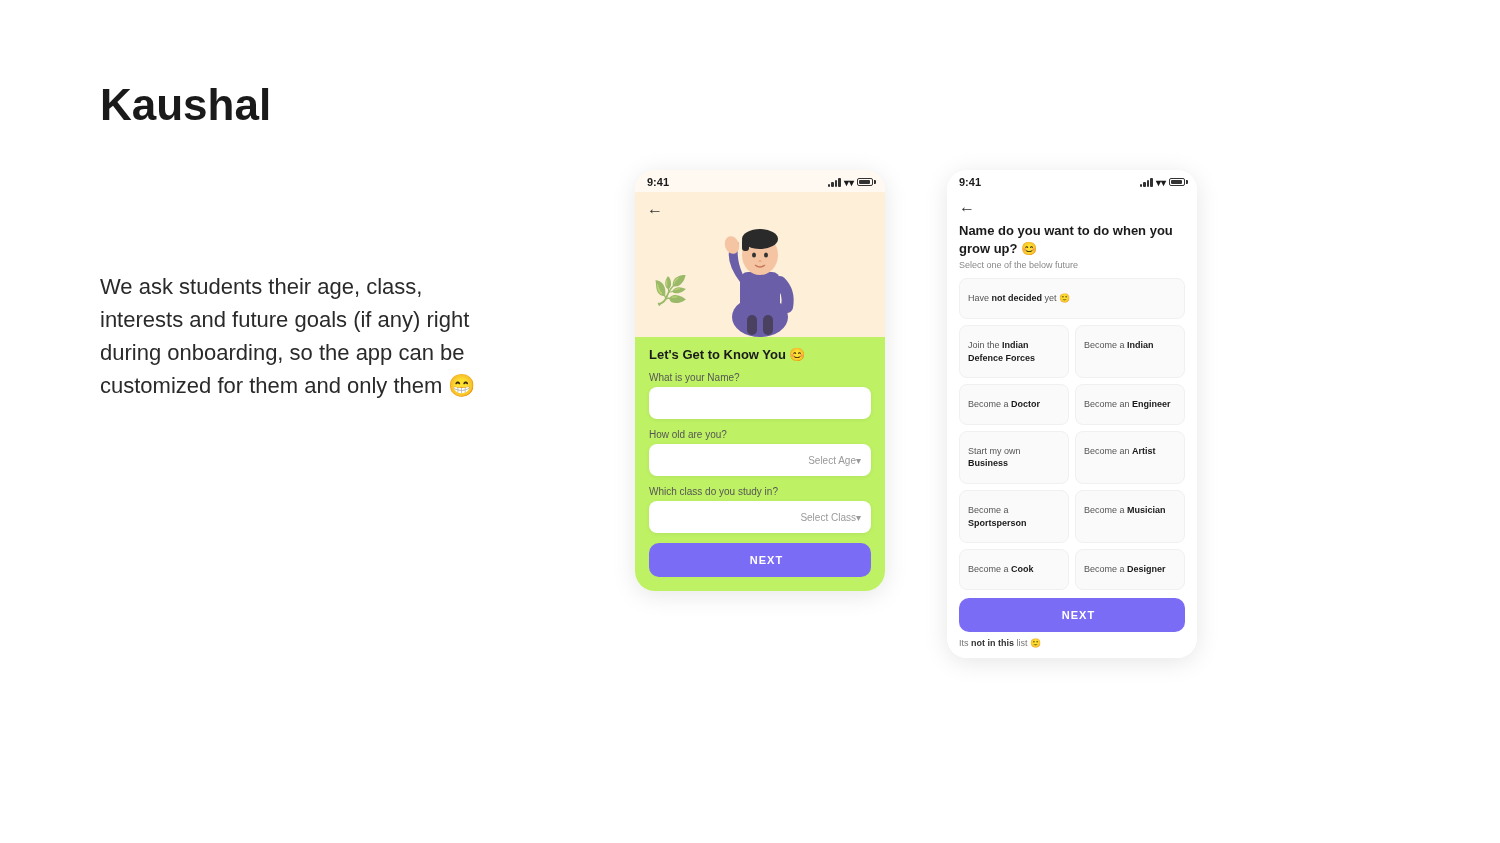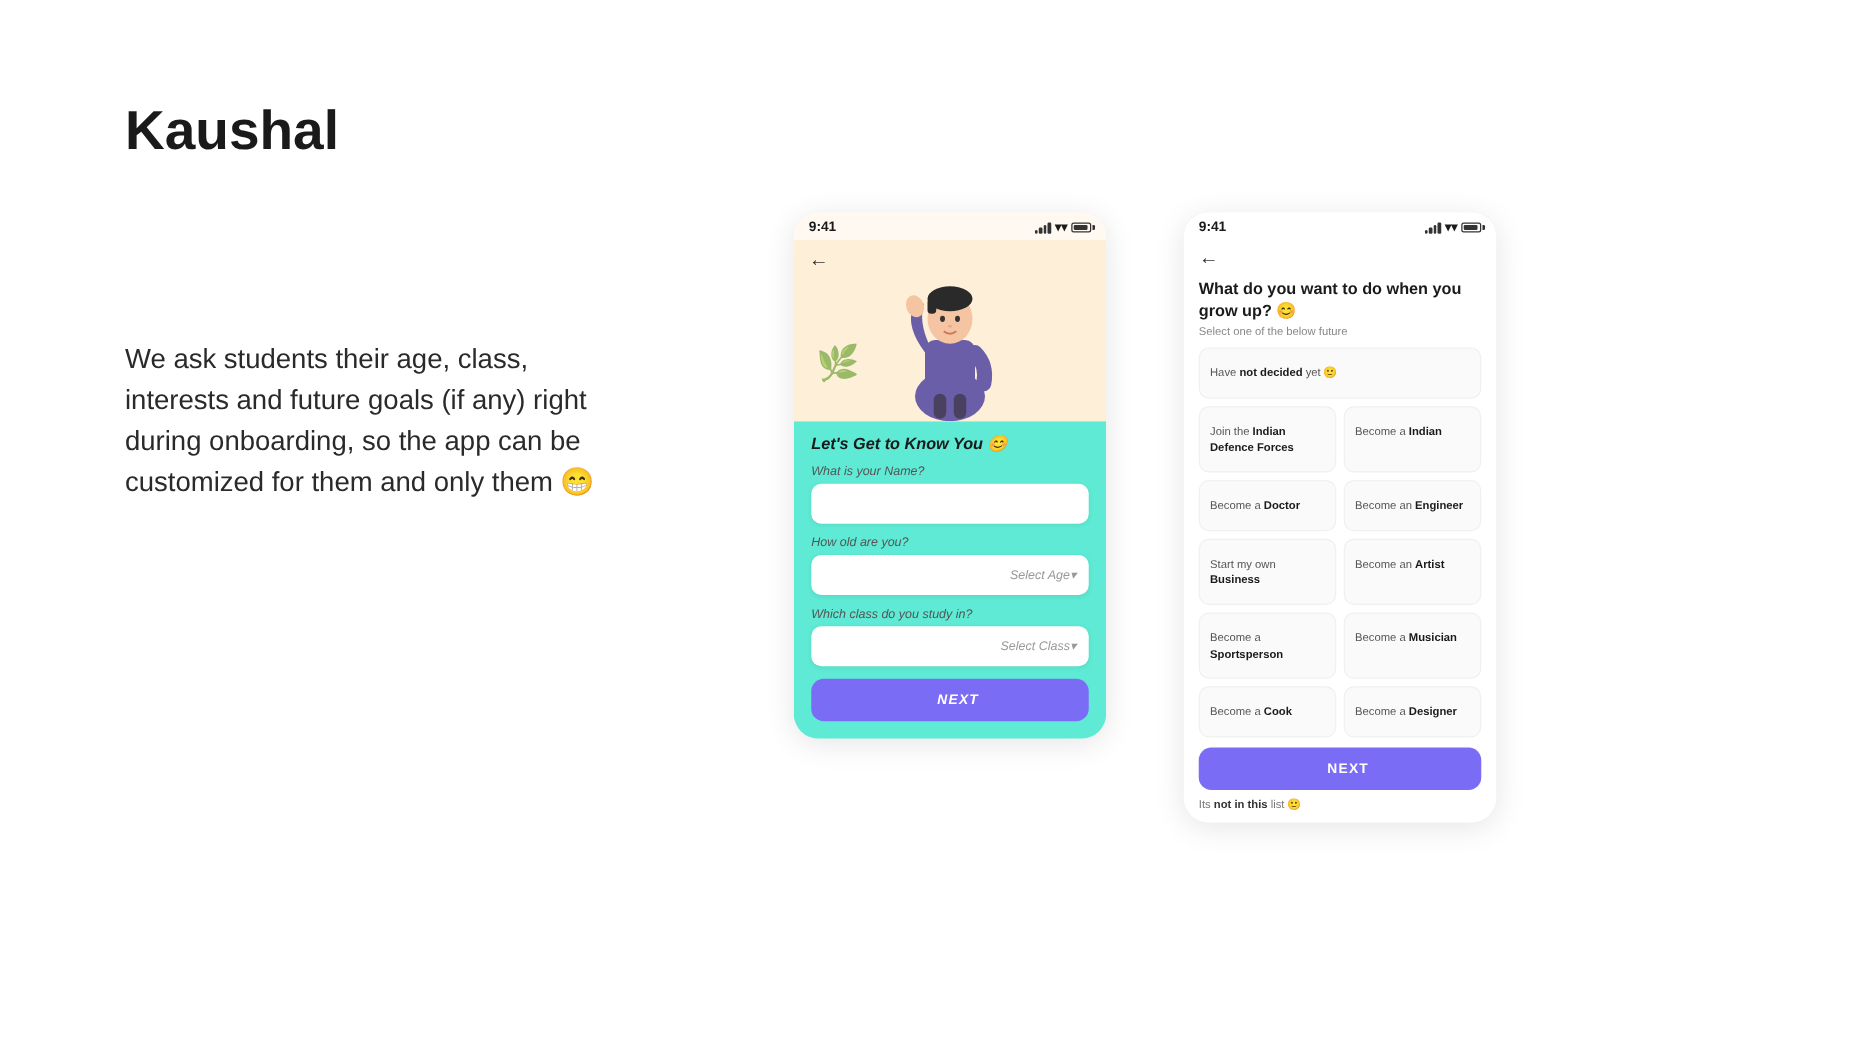--- a/index.html
+++ b/index.html
@@ -93,22 +93,21 @@
     .leaf-decoration {
       position: absolute;
       left: 18px;
       bottom: 30px;
       font-size: 28px;
       opacity: 0.6;
     }
 
     .phone1-body {
       padding: 10px 14px 14px 14px;
-      background: #5eead4;
-      font-style: italic;
+      background: #bef264;
     }
 
     .greeting-text {
       font-size: 13px;
       font-weight: 600;
       color: #1a1a1a;
       margin-bottom: 10px;
     }
 
     .label-text {
@@ -389,21 +388,21 @@
       </span>
       <span style="font-size:10px;">▾▾</span>
       <span class="battery-icon">
           <span class="battery-fill"></span>
         </span>
     </div>
   </div>
 
   <div class="phone2-body">
     <div class="phone2-back">←</div>
-    <div class="question-title">What do you want to do when you grow up? 😊</div>
+    <div class="question-title">Name do you want to do when you grow up? 😊</div>
     <div class="question-subtitle">Select one of the below future</div>
 
     <div class="options-grid">
 
       <div class="option-card full-width">
         Have <strong>not decided</strong> yet 🙂
       </div>
 
       <div class="option-card">
         Join the <strong>Indian Defence Forces</strong>

